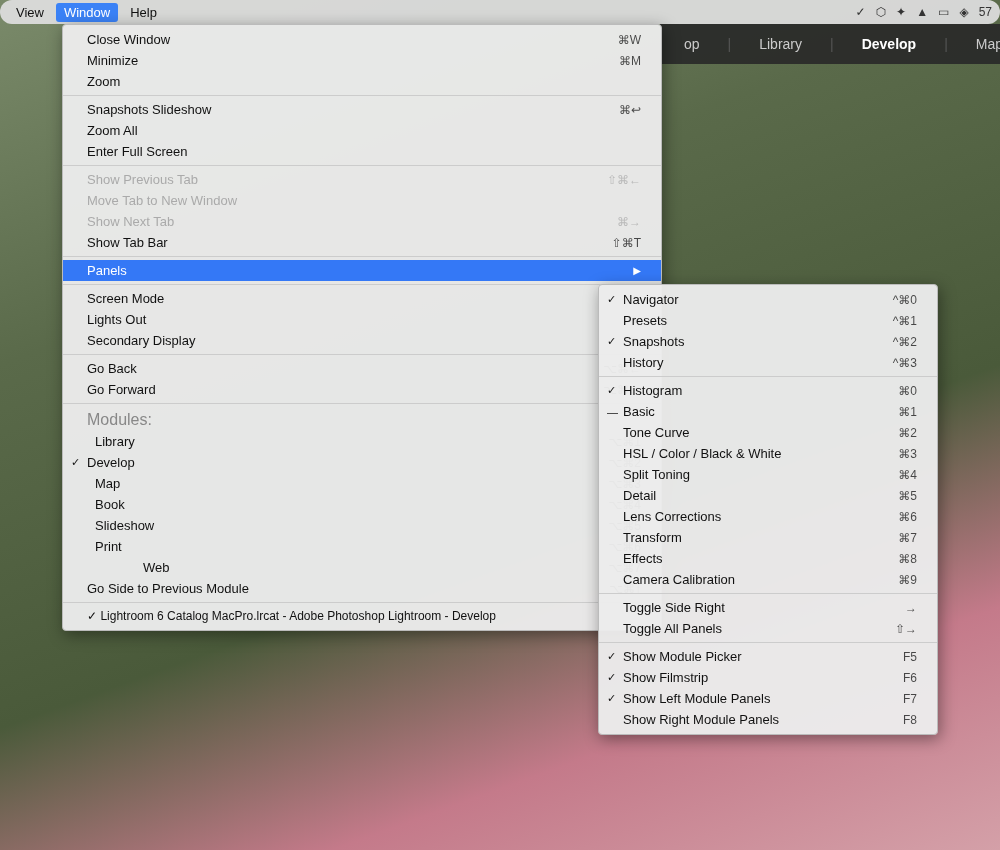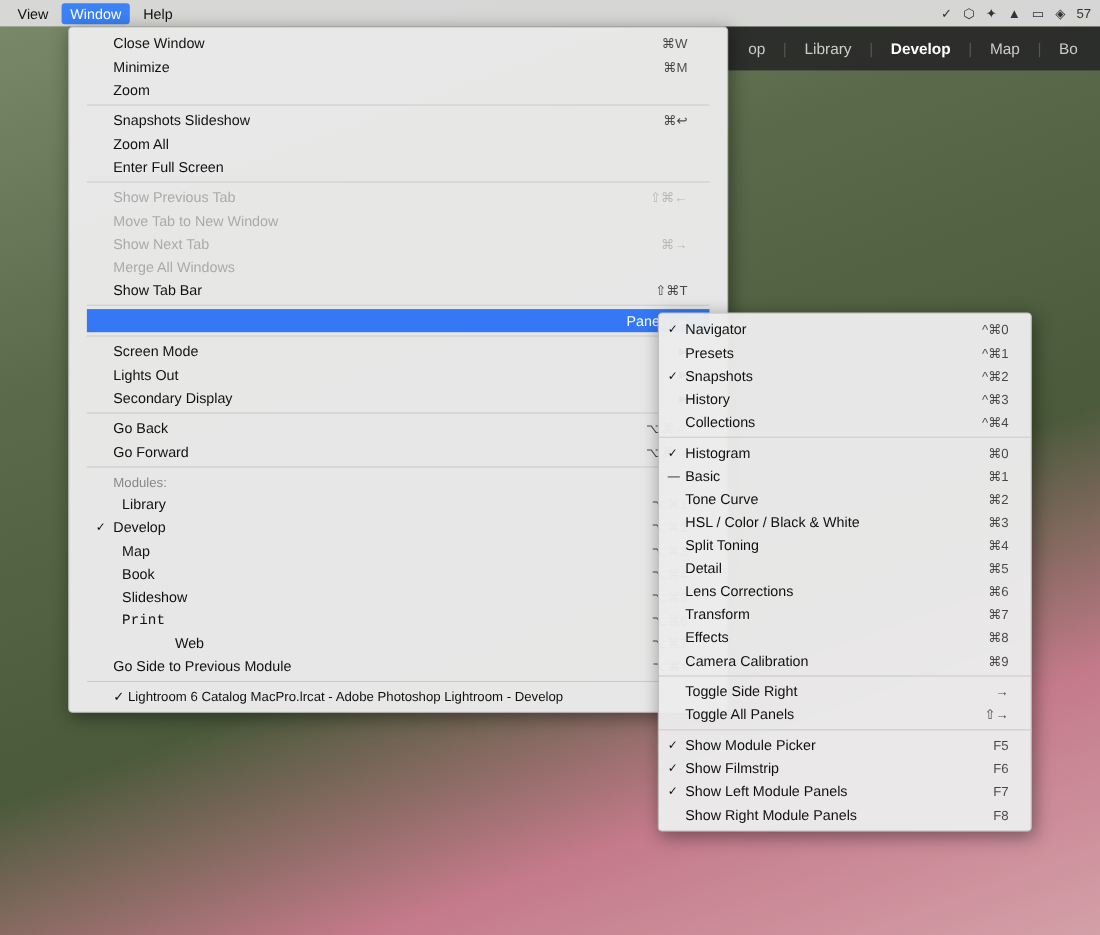--- a/index.html
+++ b/index.html
@@ -27,20 +27,21 @@
       top: 0;
       left: 0;
       right: 0;
       height: 24px;
       background: rgba(220, 220, 220, 0.95);
       display: flex;
       align-items: center;
       z-index: 100;
       padding: 0 8px;
       gap: 4px;
+      border-radius: 12px;
     }
     .menubar-item {
       padding: 2px 8px;
       font-size: 13px;
       color: #111;
       cursor: pointer;
       border-radius: 3px;
     }
     .menubar-item.active {
       background: #3b82f6;
@@ -59,23 +60,22 @@
     .lr-topbar {
       position: absolute;
       top: 24px;
       left: 660px;
       right: 0;
       height: 40px;
       background: rgba(40,40,40,0.9);
       display: flex;
       align-items: center;
       padding: 0 16px;
-      gap: 8px;
+      gap: 20px;
       z-index: 99;
-      justify-content: center;
     }
     .lr-topbar-item {
       color: #ccc;
       font-size: 14px;
       padding: 4px 8px;
       cursor: pointer;
     }
     .lr-topbar-item.active {
       color: #fff;
       font-weight: bold;
@@ -89,21 +89,21 @@
     .menu-dropdown {
       position: absolute;
       top: 24px;
       left: 62px;
       width: 600px;
       background: rgba(235, 235, 235, 0.97);
       border: 1px solid #bbb;
       border-radius: 4px;
       box-shadow: 2px 4px 16px rgba(0,0,0,0.4);
       z-index: 200;
-      padding: 4px 16px;
+      padding: 4px 0;
     }
 
     .menu-item {
       display: flex;
       align-items: center;
       padding: 3px 20px 3px 24px;
       cursor: pointer;
       color: #111;
       position: relative;
       min-height: 20px;
@@ -135,21 +135,21 @@
       font-size: 11px;
     }
     .menu-separator {
       height: 1px;
       background: #ccc;
       margin: 3px 0;
     }
     .menu-section-label {
       padding: 4px 24px 2px 24px;
       color: #888;
-      font-size: 12px;
+      font-size: 16px;
     }
 
     
     .submenu {
       position: absolute;
       top: 0;
       left: 100%;
       width: 340px;
       background: rgba(235, 235, 235, 0.97);
       border: 1px solid #bbb;
@@ -230,31 +230,28 @@
     <span class="menu-item-label">Show Previous Tab</span>
     <span class="menu-item-shortcut">⇧⌘←</span>
   </div>
   <div class="menu-item disabled">
     <span class="menu-item-label">Move Tab to New Window</span>
   </div>
   <div class="menu-item disabled">
     <span class="menu-item-label">Show Next Tab</span>
     <span class="menu-item-shortcut">⌘→</span>
   </div>
-  <div class="menu-item disabled">
-    <span class="menu-item-label">Merge All Windows</span>
-  </div>
   <div class="menu-item">
     <span class="menu-item-label">Show Tab Bar</span>
     <span class="menu-item-shortcut">⇧⌘T</span>
   </div>
 
   <div class="menu-separator"></div>
 
-  <div class="menu-item highlighted" style="position:relative;text-align:right;">
+  <div class="menu-item highlighted" style="position:relative;">
     <span class="menu-item-label">Panels</span>
     <span class="menu-item-arrow">▶</span>
   </div>
 
   <div class="menu-separator"></div>
 
   <div class="menu-item">
     <span class="menu-item-label">Screen Mode</span>
     <span class="menu-item-arrow">▶</span>
   </div>
@@ -297,21 +294,21 @@
   </div>
   <div class="menu-item">
     <span class="menu-item-label" style="padding-left:8px;">Book</span>
     <span class="menu-item-shortcut">⌥⌘4</span>
   </div>
   <div class="menu-item">
     <span class="menu-item-label" style="padding-left:8px;">Slideshow</span>
     <span class="menu-item-shortcut">⌥⌘5</span>
   </div>
   <div class="menu-item">
-    <span class="menu-item-label" style="padding-left:8px;font-family:Liberation Mono, monospace;">Print</span>
+    <span class="menu-item-label" style="padding-left:8px;">Print</span>
     <span class="menu-item-shortcut">⌥⌘6</span>
   </div>
   <div class="menu-item">
     <span class="menu-item-label" style="padding-left:8px;margin-left:48px;">Web</span>
     <span class="menu-item-shortcut">⌥⌘7</span>
   </div>
   <div class="menu-item">
     <span class="menu-item-label">Go Side to Previous Module</span>
     <span class="menu-item-shortcut">⌥⌘↑</span>
   </div>
@@ -337,24 +334,20 @@
       <span class="menu-item-shortcut">^⌘1</span>
     </div>
     <div class="menu-item">
       <span class="menu-item-check">✓</span>
       <span class="menu-item-label">Snapshots</span>
       <span class="menu-item-shortcut">^⌘2</span>
     </div>
     <div class="menu-item">
       <span class="menu-item-label">History</span>
       <span class="menu-item-shortcut">^⌘3</span>
-    </div>
-    <div class="menu-item">
-      <span class="menu-item-label">Collections</span>
-      <span class="menu-item-shortcut">^⌘4</span>
     </div>
 
     <div class="menu-separator"></div>
 
     <div class="menu-item">
       <span class="menu-item-check">✓</span>
       <span class="menu-item-label">Histogram</span>
       <span class="menu-item-shortcut">⌘0</span>
     </div>
     <div class="menu-item">

